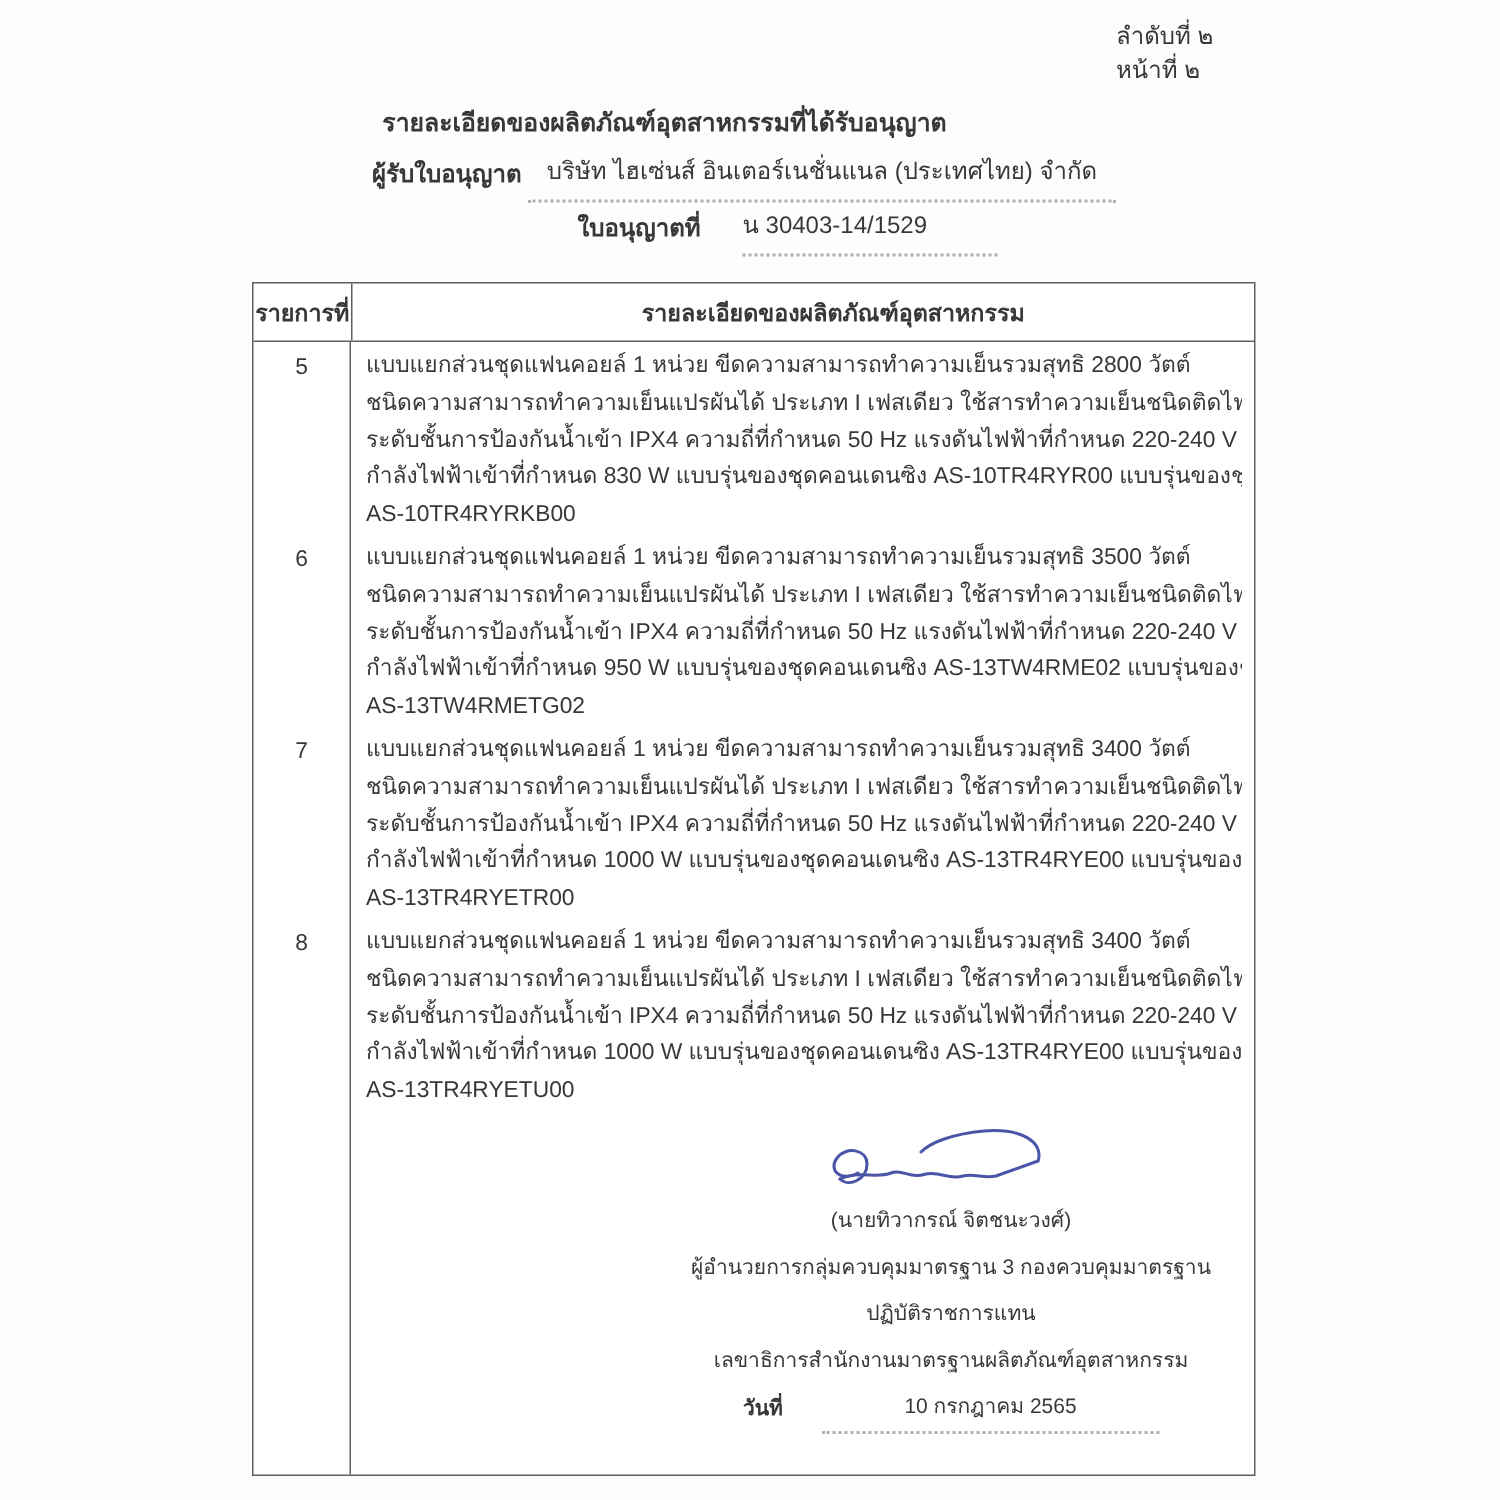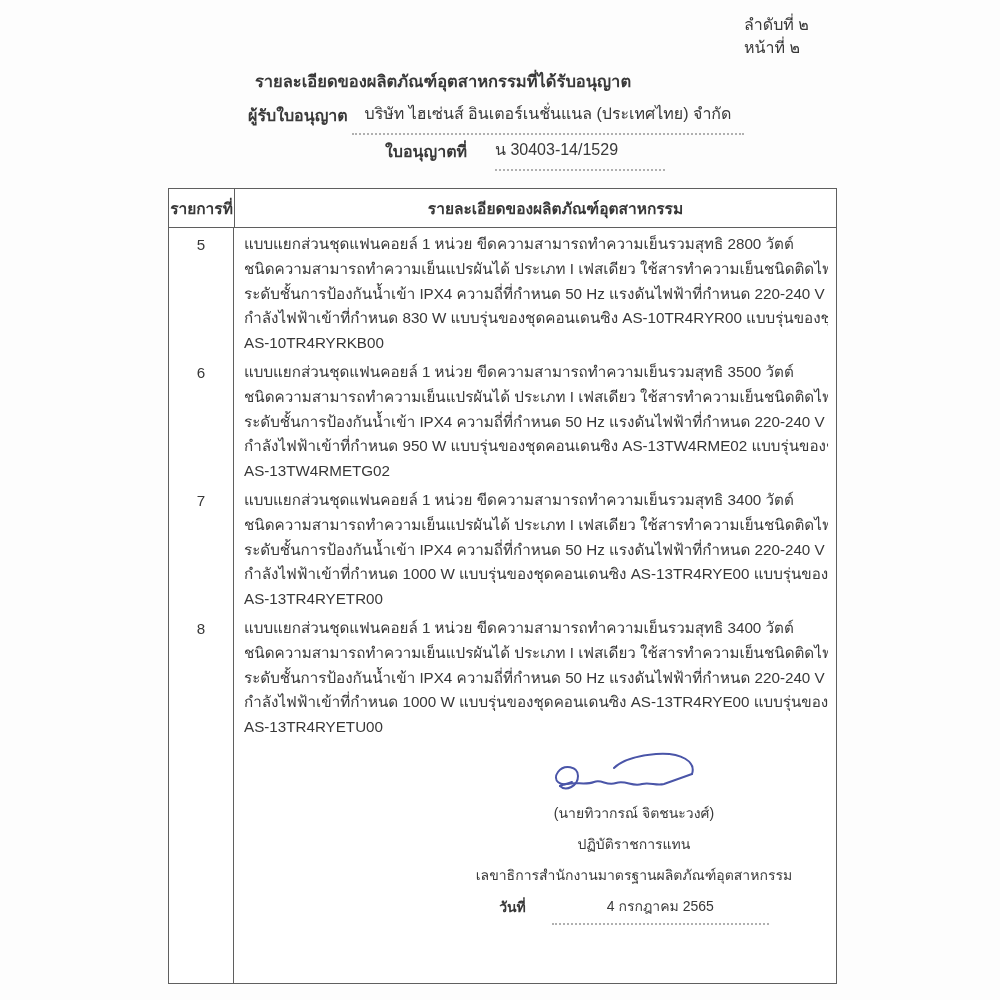--- a/index.html
+++ b/index.html
@@ -108,22 +108,23 @@
   <div class="trow grow">
     <div class="td-no"></div>
     <div class="td-desc">
       <div class="sig-block">
         <svg class="sig-svg" width="180" height="56" viewBox="0 0 180 56">
           <path d="M28 38 C 16 44, 8 36, 14 28 C 20 20, 34 22, 34 32 C 34 42, 22 48, 16 42" fill="none" stroke="#4a55a8" stroke-width="2" stroke-linecap="round"></path>
           <path d="M16 42 C 28 36, 40 42, 50 38 C 58 35, 62 42, 72 39 C 82 36, 88 43, 98 40 C 106 38, 112 42, 120 40 L 148 30" fill="none" stroke="#4a55a8" stroke-width="2" stroke-linecap="round"></path>
           <path d="M148 30 C 152 18, 138 8, 112 10 C 90 12, 76 18, 70 24" fill="none" stroke="#4a55a8" stroke-width="2" stroke-linecap="round"></path>
         </svg>
         <p class="sig-line name">(นายทิวากรณ์ จิตชนะวงศ์)</p>
+        <p class="sig-line">ผู้อำนวยการกลุ่มควบคุมมาตรฐาน 3 กองควบคุมมาตรฐาน</p>
         <p class="sig-line">ปฏิบัติราชการแทน</p>
         <p class="sig-line">เลขาธิการสำนักงานมาตรฐานผลิตภัณฑ์อุตสาหกรรม</p>
         <div class="date-row">
           <span class="date-label">วันที่</span>
-          <span class="date-value">4 กรกฎาคม 2565</span>
+          <span class="date-value">10 กรกฎาคม 2565</span>
         </div>
       </div>
     </div>
   </div>
 </div>
 
 </body></html>

